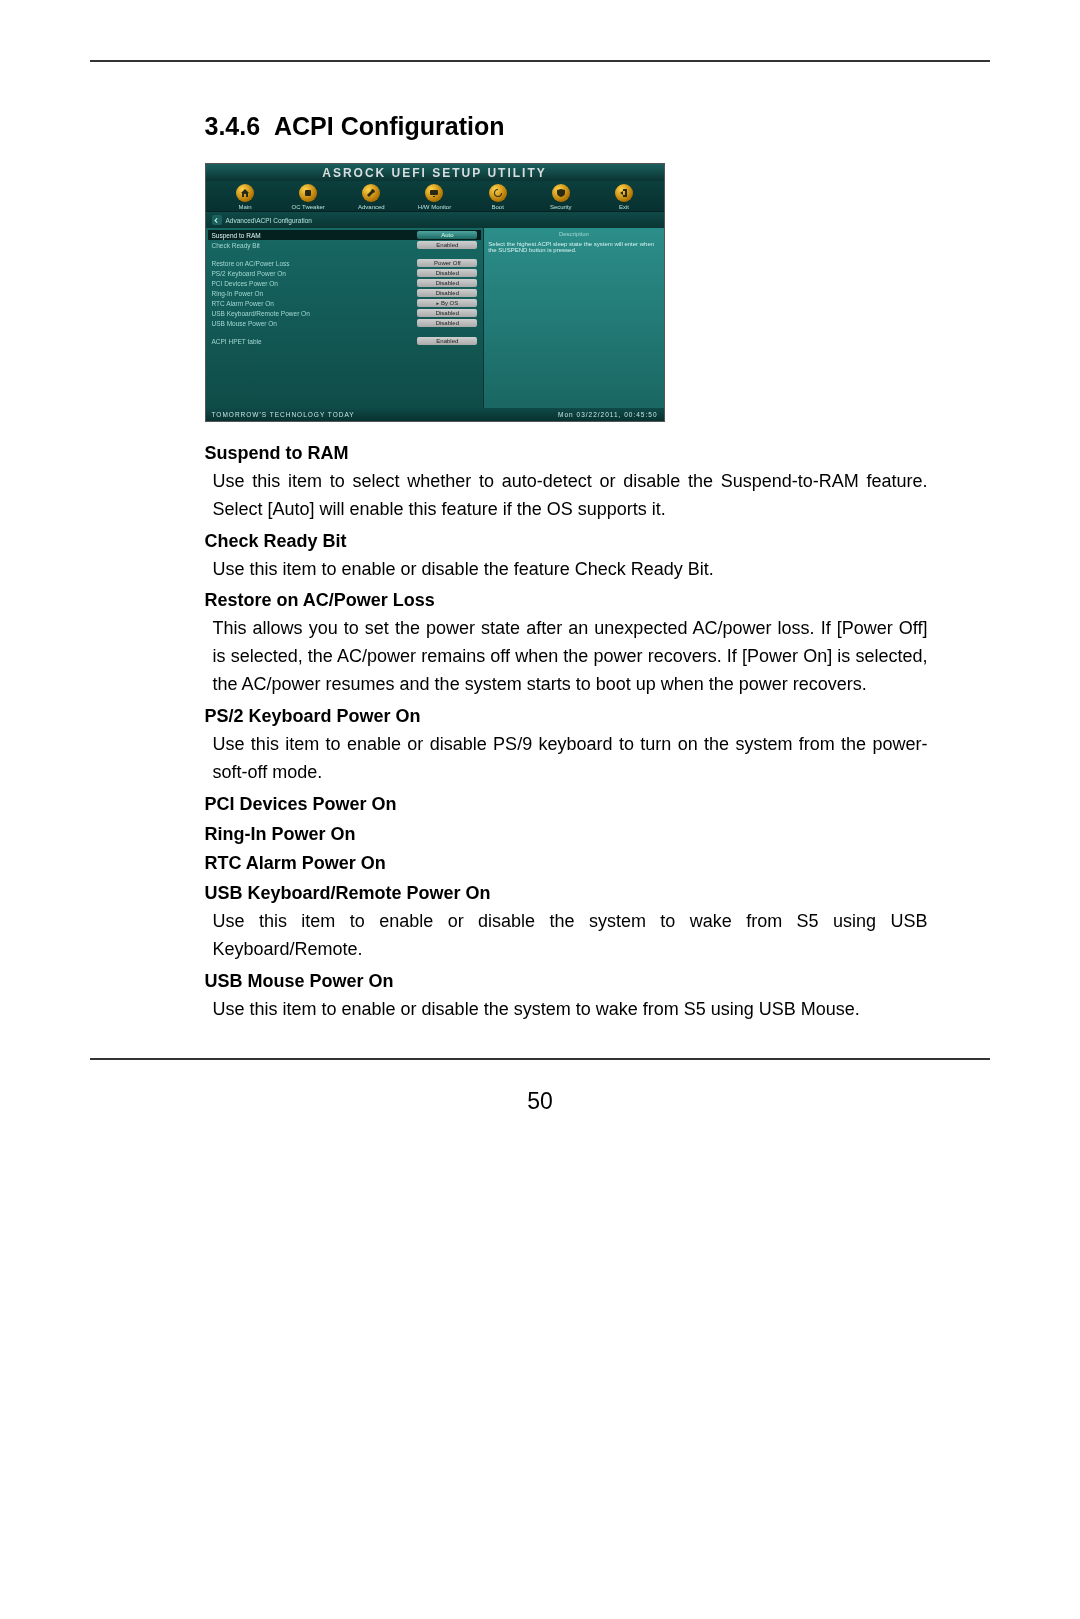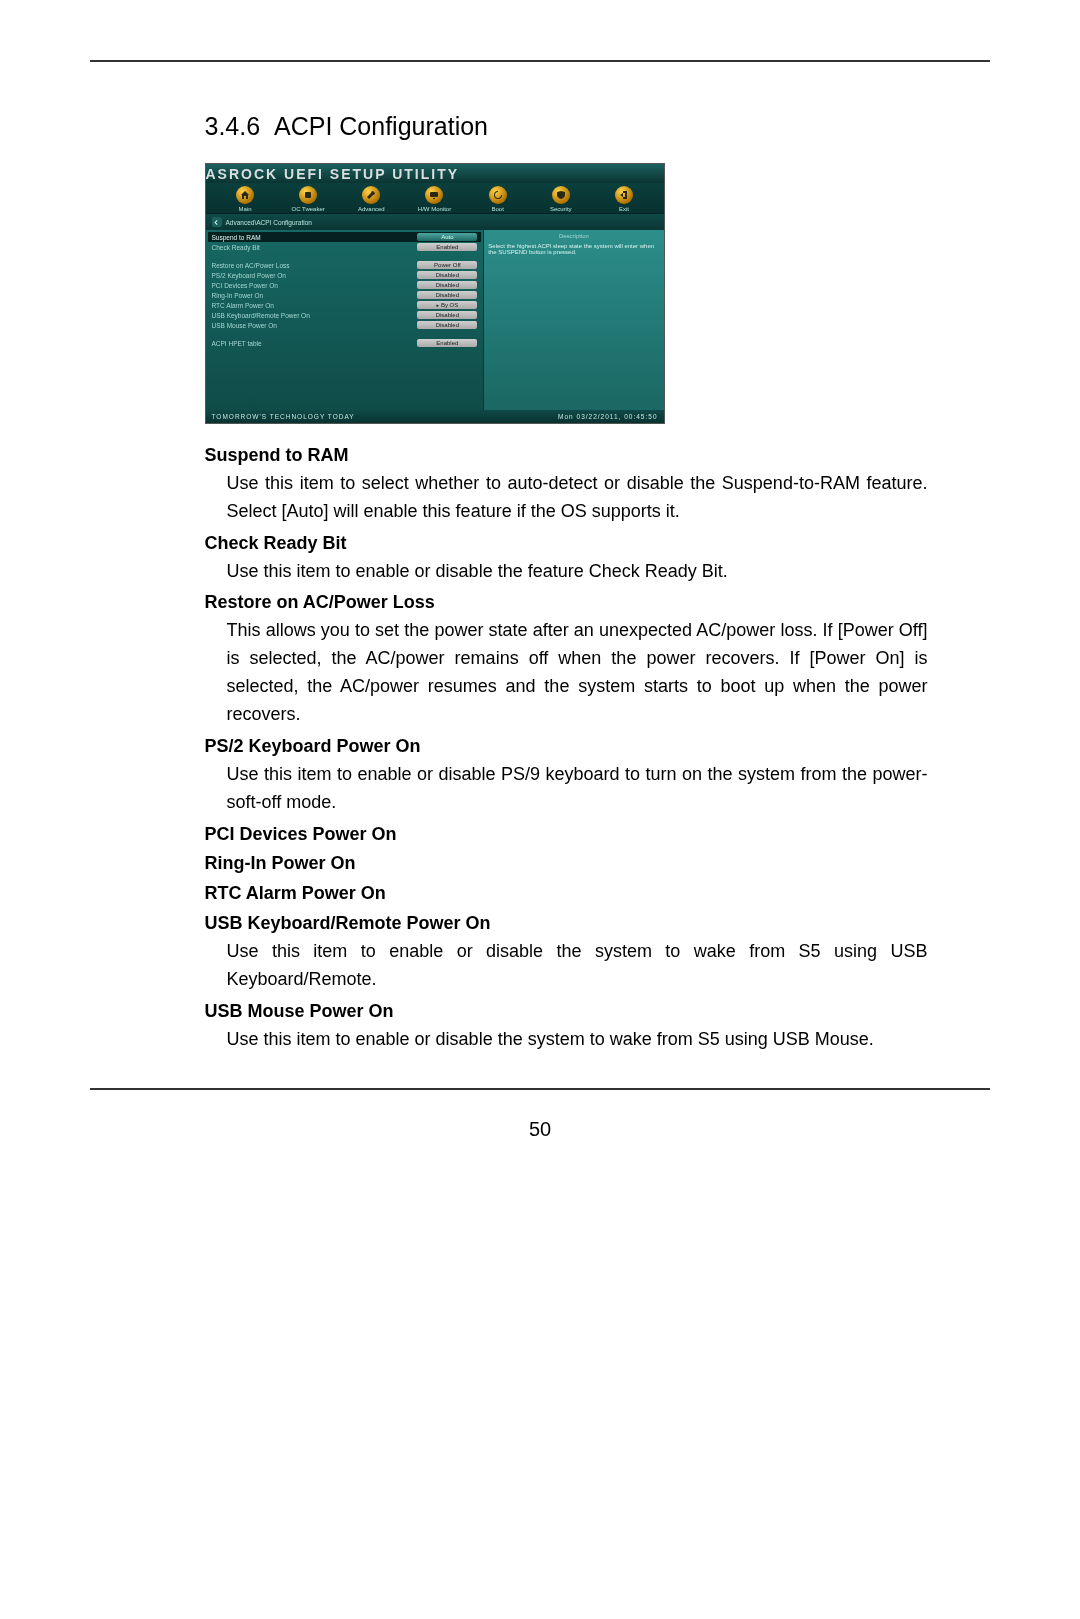--- a/index.html
+++ b/index.html
@@ -16,34 +16,35 @@
     border-top: 2px solid #333;
     border-bottom: 2px solid #333;
     padding: 50px 0 30px 0;
   }
   .content-inner {
     width: 775px;
     margin: 0 auto;
   }
   h2.section-title {
     font-size: 25px;
-    font-weight: normal;
+    font-weight: bold;
     margin: 0 0 22px 52px;
     font-family: Arial, sans-serif;
   }
   .bios-shot {
     width: 460px;
     margin: 0 0 18px 52px;
     background: linear-gradient(180deg,#104744 0%,#0e3d3b 100%);
     border: 1px solid #555;
     font-family: Arial, sans-serif;
   }
   .bios-titlebar {
+    text-align: center;
     color: #d8dde0;
-    font-size: 14px;
+    font-size: 12px;
     letter-spacing: 2px;
     font-weight: bold;
     padding: 2px 0 1px 0;
     background: linear-gradient(180deg,#1b605e 0%,#0b3432 100%);
   }
   .bios-tabs {
     display: flex;
     justify-content: space-between;
     padding: 3px 12px 1px 12px;
     background: linear-gradient(180deg,#0b3f3d 0%,#073130 100%);
@@ -137,26 +138,26 @@
     margin: 0 0 0 52px;
     font-size: 18px;
     line-height: 1.55;
   }
   .item-head {
     font-weight: bold;
     font-size: 18px;
     margin-top: 2px;
   }
   .item-desc {
-    margin: 0 0 4px 22px;
+    margin: 0 0 4px 8px;
     text-align: justify;
   }
   .page-num {
     text-align:center;
-    font-size:20px;
+    font-size:23px;
     margin-top:28px;
   }
 </style>
 </head>
 <body>
 
 <div class="page">
   <div class="content-inner">
 
     <h2 class="section-title">

